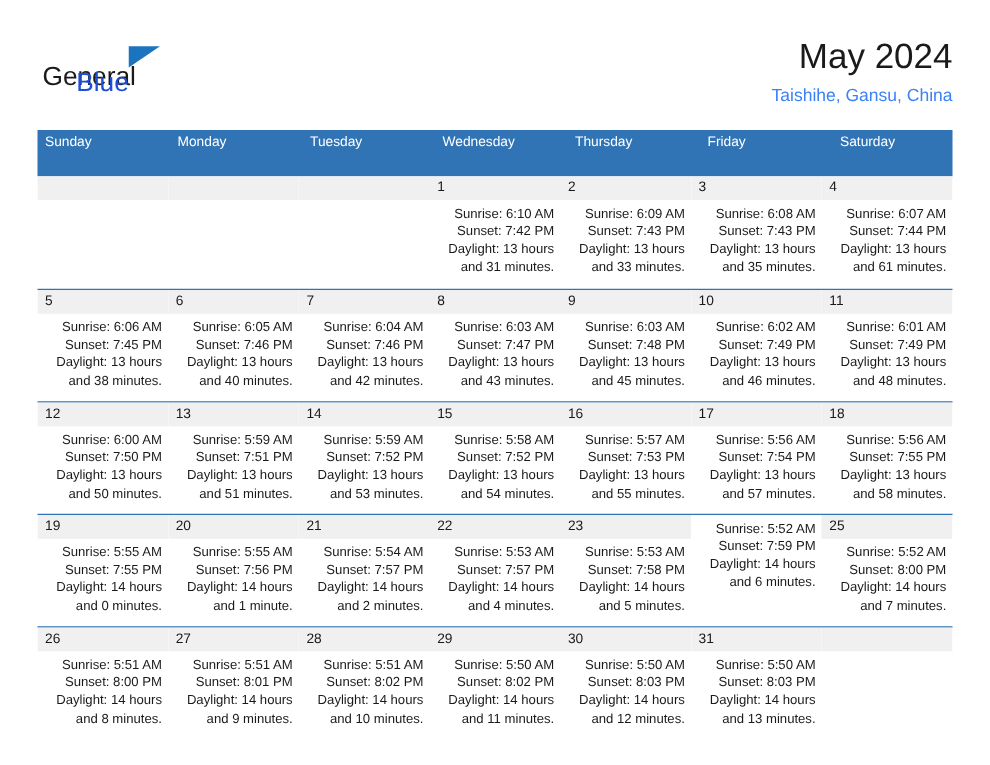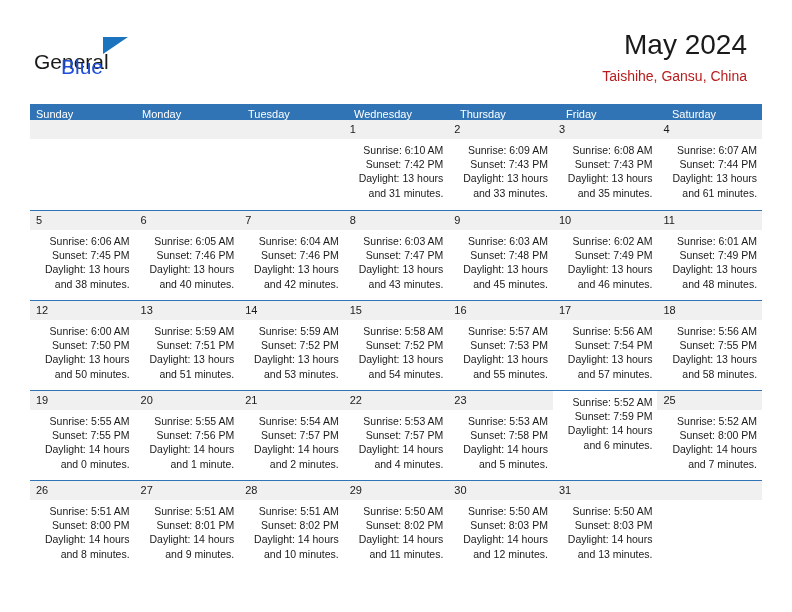--- a/index.html
+++ b/index.html
@@ -48,48 +48,48 @@
     position: absolute;
     left: 27px; top: 21px;
     font-size: 21px;
     color: #1d4ed8;
     line-height: 24px;
     white-space: nowrap;
   }
 
   .title-block {
     position: absolute;
-    right: 15px; top: 0;
+    right: 0; top: 0;
     text-align: right;
   }
   .cal-title {
     font-size: 28px;
     color: #1a1a1a;
     line-height: 34px;
     white-space: nowrap;
   }
   .cal-subtitle {
     margin-top: 5px;
     font-size: 14px;
-    color: #b91c1c;
+    color: #3b82f6;
     line-height: 18px;
     white-space: nowrap;
   }
 
   
   .calendar {
     position: absolute;
     left: 30px; top: 104px;
     width: 732px;
   }
   .weekdays {
     display: flex;
     width: 100%;
     background: #3174b5;
-    height: 16px;
+    height: 37px;
     gap: 10px;
   }
   .weekday {
     flex: 1 1 0;
     color: #ffffff;
     font-size: 11px;
     line-height: 21px;
     padding-left: 6px;
     white-space: nowrap;
     overflow: hidden;

